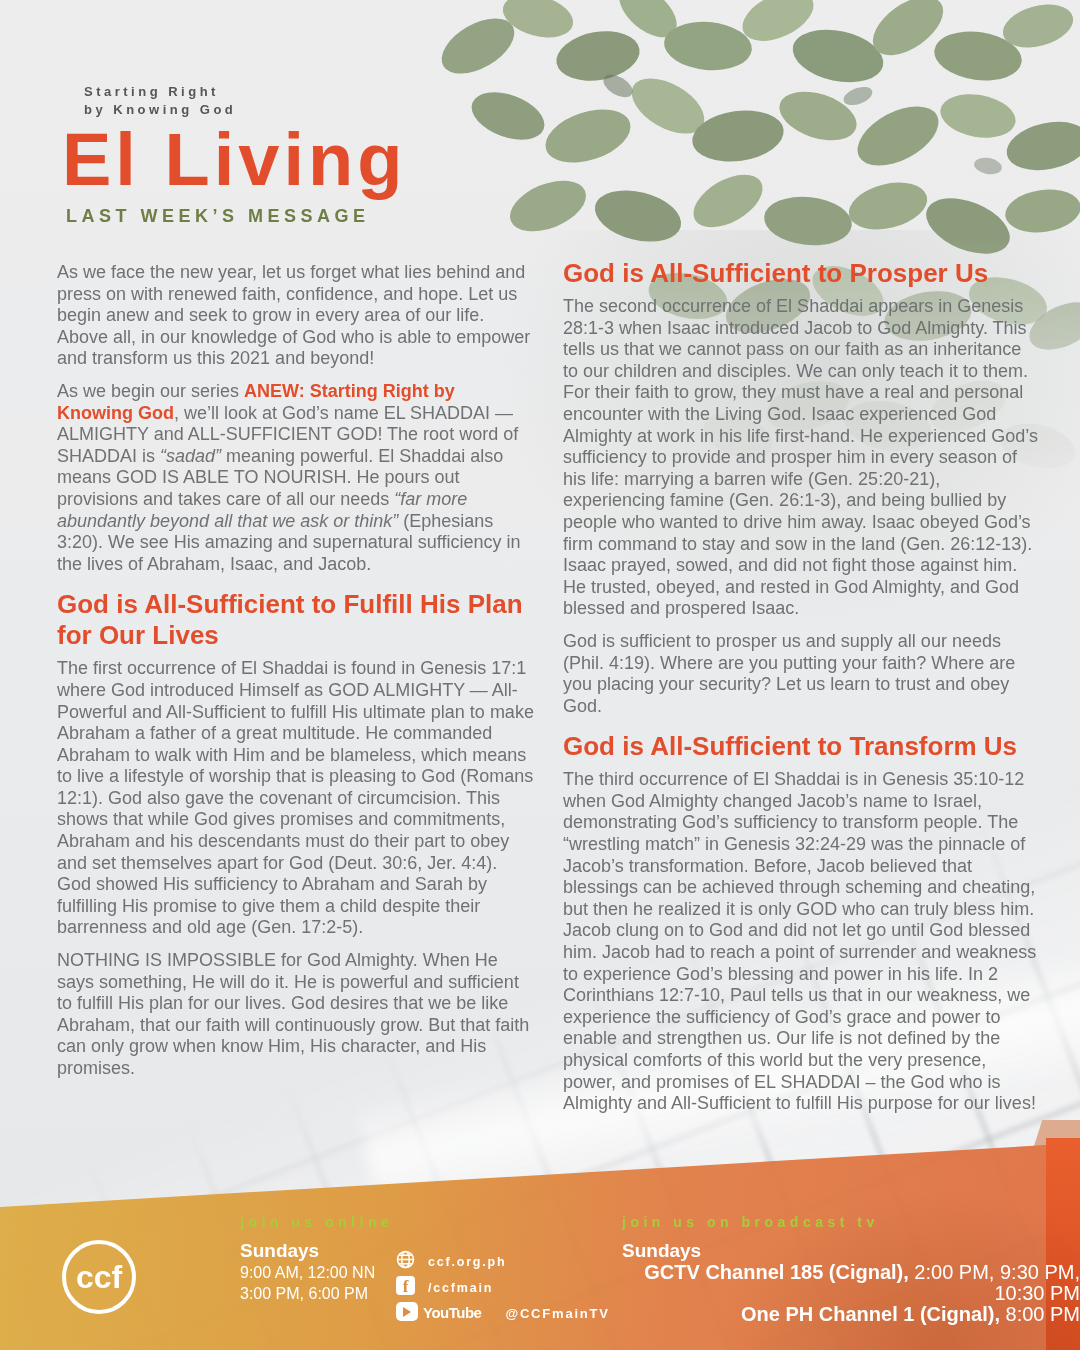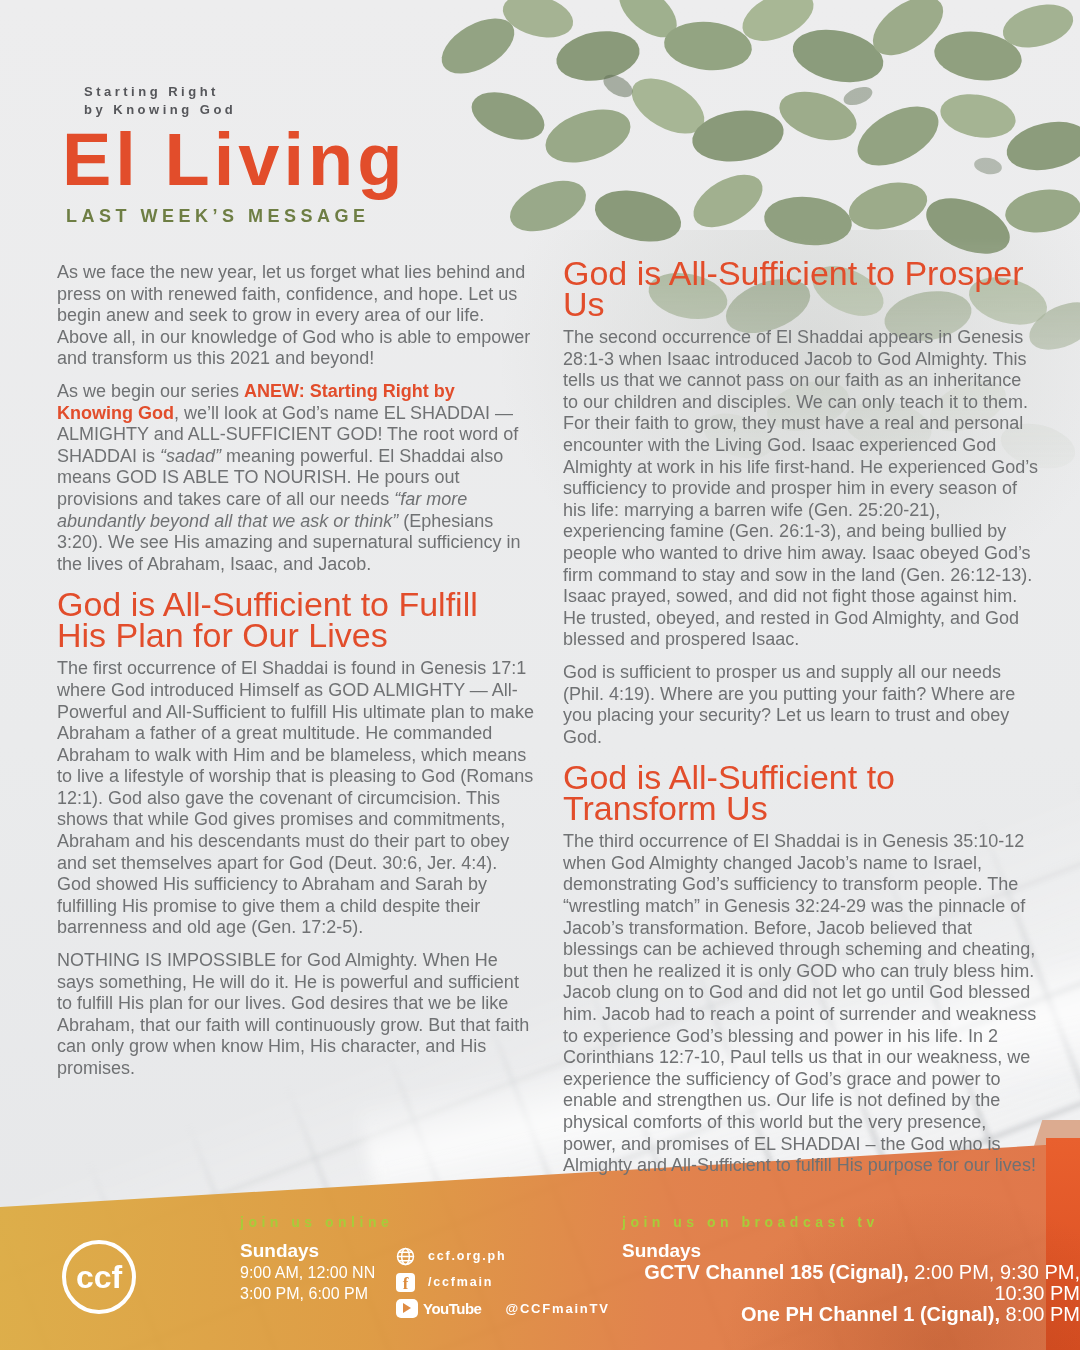--- a/index.html
+++ b/index.html
@@ -55,41 +55,41 @@
   .anew-row{display:flex; align-items:flex-start;}
   .series{font-size:42px; font-weight:bold; color:#e24d2b; letter-spacing:13px; line-height:1;}
   .tagline{margin-left:18px; margin-top:3px; font-size:13px; font-weight:bold; color:#55565a; letter-spacing:3.5px; line-height:18px;}
   .title{margin-top:2px; margin-left:-4px; font-size:74px; font-weight:bold; color:#e24d2b; letter-spacing:4px; line-height:1.06;}
   .kicker{margin-top:7px; font-size:18px; font-weight:bold; color:#6e7e44; letter-spacing:4.5px;}
   
   .col{position:absolute; z-index:4; width:478px; color:#6f7173; font-size:18px; line-height:21.6px;}
   .col-left{left:57px; top:262px;}
   .col-right{left:563px; top:258px;}
   .col p{margin:0 0 11px 0;}
-  .col h2{margin:14px 0 7px 0; font-size:34px; line-height:31px; font-weight:normal; color:#e24d2b;}
+  .col h2{margin:14px 0 7px 0; font-size:26px; line-height:31px; font-weight:bold; color:#e24d2b;}
   .col h2.first{margin-top:0;}
   .b-orange{color:#e24d2b; font-weight:bold;}
   .ital{font-style:italic;margin-top:40px;}
   
   .logo{
     position:absolute; left:62px; top:1240px; width:66px; height:66px; z-index:4;
     border:4px solid #fff; border-radius:50%;
     display:flex; align-items:center; justify-content:center;
     color:#fff; font-size:32px; font-weight:bold; letter-spacing:0;
   }
   .fblock{position:absolute; z-index:4; color:#fff;}
   .online-block{left:240px; top:1214px;}
   .broadcast-block{left:622px; top:1214px;}
   .fheading{font-size:14px; font-weight:bold; color:#a7cc3a; letter-spacing:4.5px;}
   .fday{margin-top:10px; font-size:19px; font-weight:bold; line-height:22px;}
   .ftimes{font-size:16px; line-height:21px;}
   .brow{font-size:20px; line-height:21px;text-align:right;}
   .brow .chan{font-weight:bold;}
   .social{position:absolute; left:396px; top:1243px; z-index:4; color:#fff;}
-  .srow{display:flex; align-items:center; height:26px;}
+  .srow{display:flex; align-items:flex-end; height:26px;}
   .sicon{width:22px; display:flex; justify-content:flex-start;}
   .slabel{margin-left:10px; font-size:12.5px; font-weight:bold; letter-spacing:1.8px;}
   .yt-badge{width:27px; height:19px; background:#fff; border-radius:5px; display:flex; align-items:center; justify-content:center;}
   .yt-badge .tri{width:0; height:0; border-left:8px solid #df8c44; border-top:5px solid transparent; border-bottom:5px solid transparent;}
   .yt-word{margin-left:5px; font-size:15px; font-weight:bold; letter-spacing:-0.5px;}
   .yt-handle{margin-left:24px; font-size:13px; font-weight:bold; letter-spacing:1.8px;}
   .fb-box{width:19px; height:19px; background:#fff; border-radius:4px; display:flex; align-items:flex-end; justify-content:center; overflow:hidden;}
   .fb-box span{color:#dd8c3e; font-size:17px; font-weight:bold; line-height:17px; font-family:"Liberation Serif",serif;}
 </style>
 </head>

